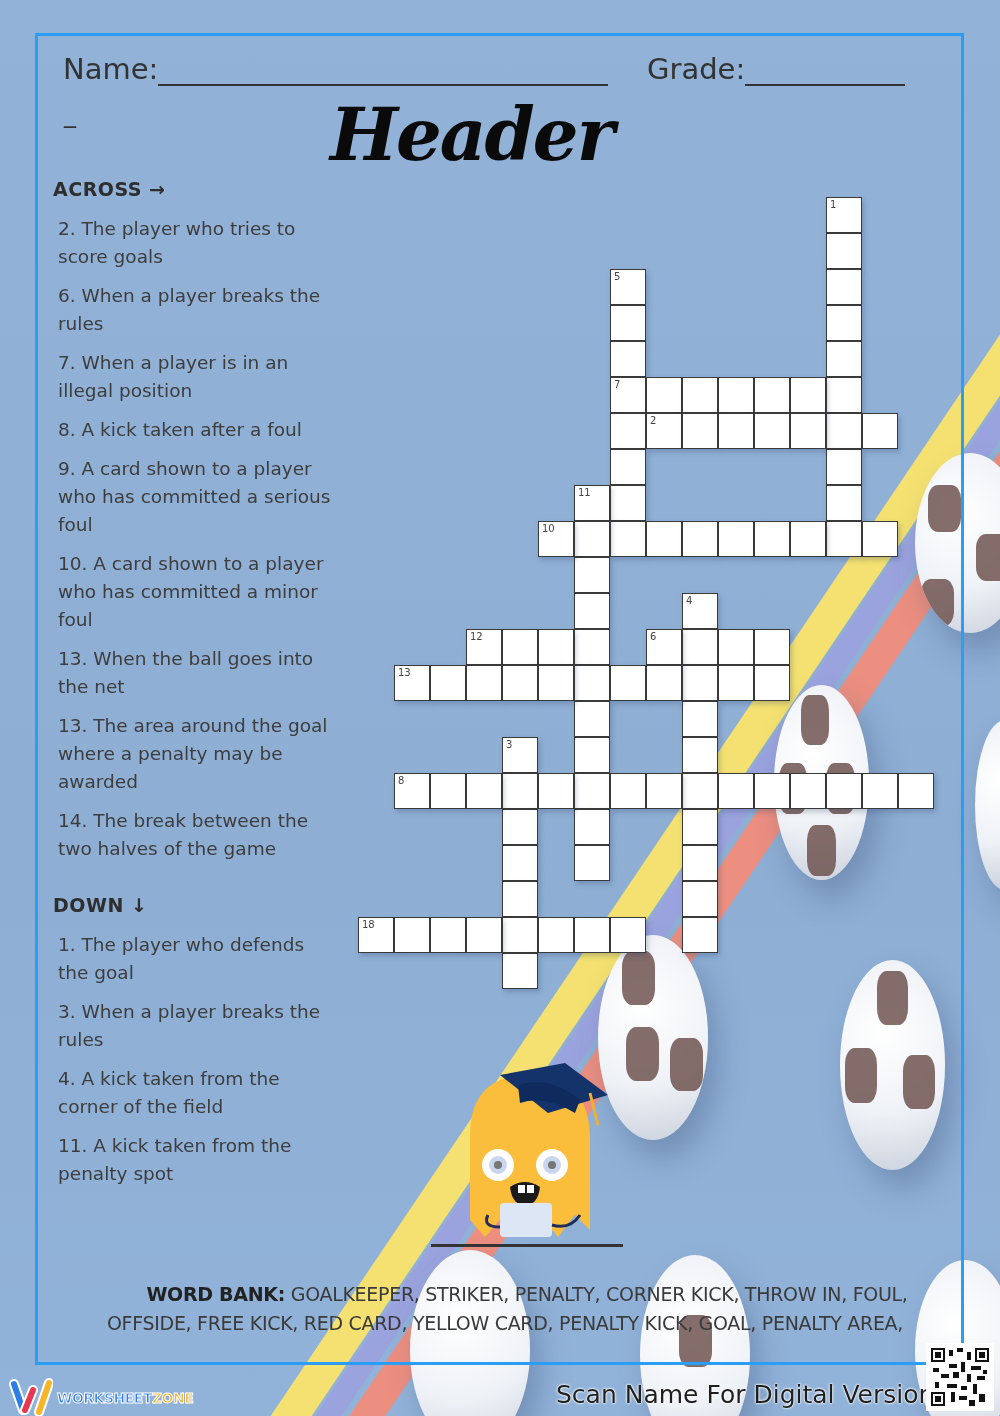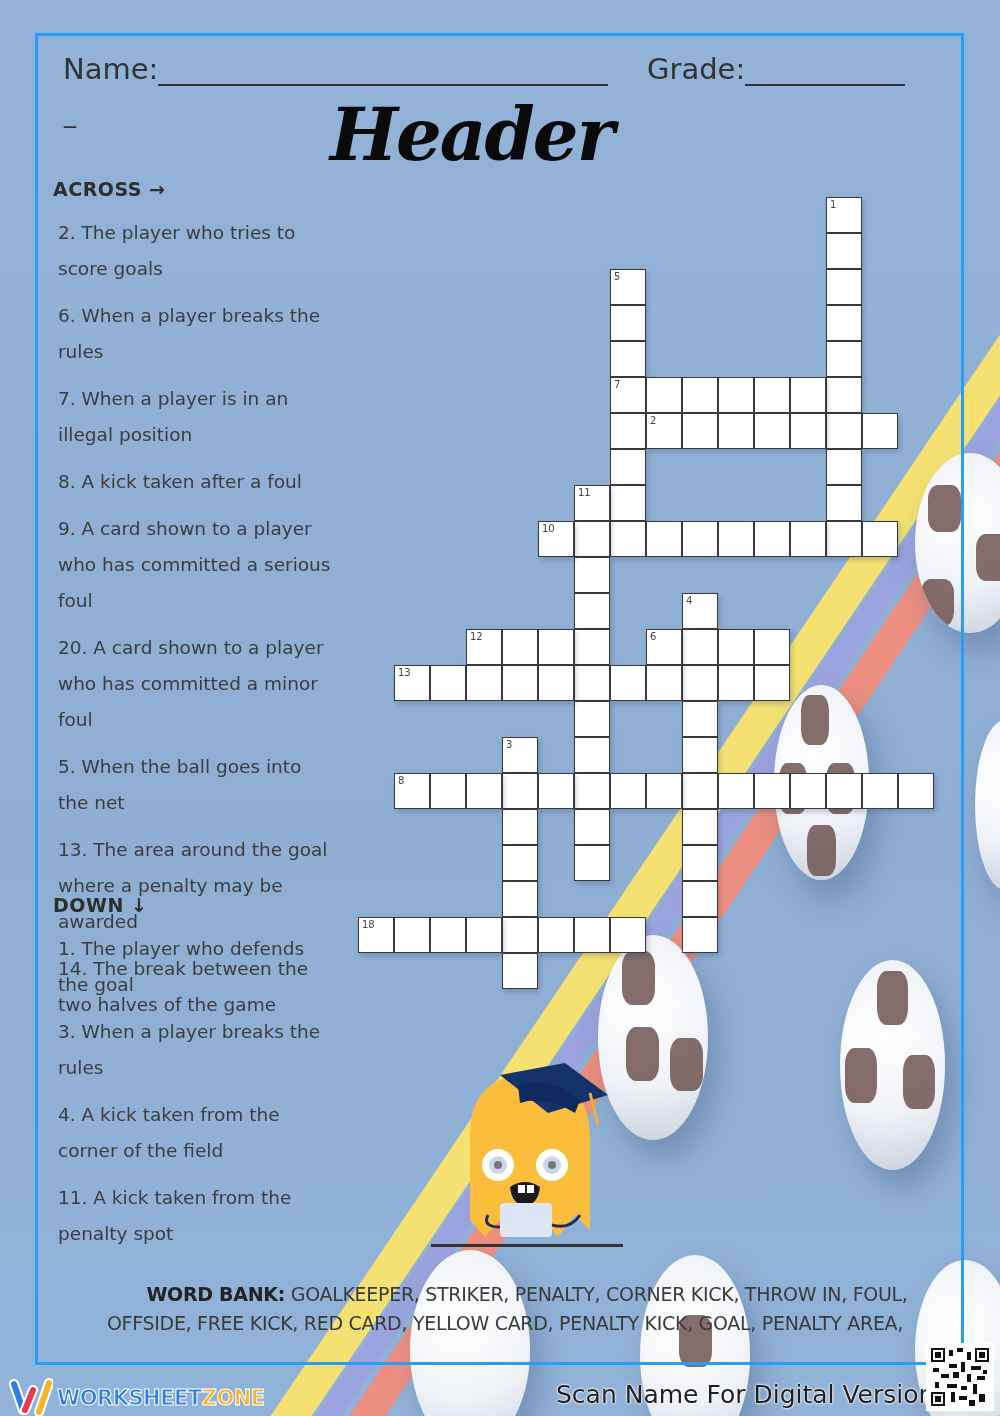--- a/index.html
+++ b/index.html
@@ -24,37 +24,37 @@
   .frame { position:absolute; left:35px; top:33px; width:929px; height:1332px;
            border:3px solid #2a9df4; box-sizing:border-box; }
 
   .name-line { position:absolute; left:63px; top:52px; font-size:29px; color:#333; letter-spacing:0; white-space:nowrap; }
   .grade-line { position:absolute; left:647px; top:52px; font-size:29px; color:#333; white-space:nowrap; }
   .dash { position:absolute; left:64px; top:100px; font-size:24px; color:#333; }
   .title { position:absolute; left:330px; top:92px; font-family:"DejaVu Serif", serif; font-weight:bold;
            font-style:italic; font-size:72px; color:#0a0a0a; letter-spacing:-2px; }
 
   .section-title { position:absolute; left:53px; font-size:19px; font-weight:bold; color:#2e2e2e; letter-spacing:0.5px; }
-  .clues { position:absolute; left:58px; width:275px; font-size:18.5px; line-height:36px; color:#3d3d3d; }
+  .clues { position:absolute; left:58px; width:275px; font-size:18.5px; line-height:28px; color:#3d3d3d; }
   .clue { margin-bottom:11px; }
 
   .grid { position:absolute; left:0; top:0; }
   .cell { position:absolute; width:36px; height:36px; box-sizing:border-box; background:#fff;
           border:1.5px solid #3a3a3a; box-shadow:2px 3px 5px rgba(40,60,100,0.25); }
   .cell .num { position:absolute; left:3px; top:1px; font-size:10px; color:#444; }
 
   .mascot { position:absolute; left:440px; top:1055px; width:180px; height:190px; }
   .mascot-line { position:absolute; left:431px; top:1244px; width:192px; height:3px; background:#333; }
 
   .wordbank { position:absolute; left:80px; top:1280px; width:850px; text-align:center; font-size:19px;
               line-height:29px; color:#3a3a3a; letter-spacing:-0.3px; }
   .wordbank b { color:#222;margin-left:44px; }
 
   .logo { position:absolute; left:9px; top:1378px; display:flex; align-items:center; }
-  .logo-text { font-size:21px; font-weight:bold; letter-spacing:-0.5px; margin-left:4px;
+  .logo-text { font-size:14px; font-weight:bold; letter-spacing:-0.5px; margin-left:4px;
                -webkit-text-stroke:1px #fff; }
   .logo-text .a { color:#2f7ee8; } .logo-text .b { color:#f7b52a; }
 
   .scan { position:absolute; left:556px; top:1380px; font-size:25px; color:#1f1f1f;
           text-shadow:0 0 3px #fff, 0 0 2px #fff, 0 0 1px #fff; white-space:nowrap; }
   .qr { position:absolute; left:926px; top:1343px; width:68px; height:68px; background:#fff; padding:5px; box-sizing:border-box; }
 </style>
 </head>
 <body>
 
@@ -98,22 +98,22 @@
 <div class="dash">_</div>
 <div class="title">Header</div>
 
 <div class="section-title" style="top:178px;">ACROSS →</div>
 <div class="clues" style="top:215px;">
   <div class="clue">2. The player who tries to score goals</div>
   <div class="clue">6. When a player breaks the rules</div>
   <div class="clue">7. When a player is in an illegal position</div>
   <div class="clue">8. A kick taken after a foul</div>
   <div class="clue">9. A card shown to a player who has committed a serious foul</div>
-  <div class="clue">20. A card shown to a player who has committed a minor foul</div>
-  <div class="clue">5. When the ball goes into the net</div>
+  <div class="clue">10. A card shown to a player who has committed a minor foul</div>
+  <div class="clue">13. When the ball goes into the net</div>
   <div class="clue">13. The area around the goal where a penalty may be awarded</div>
   <div class="clue">14. The break between the two halves of the game</div>
 </div>
 
 <div class="section-title" style="top:894px;">DOWN ↓</div>
 <div class="clues" style="top:931px;">
   <div class="clue">1. The player who defends the goal</div>
   <div class="clue">3. When a player breaks the rules</div>
   <div class="clue">4. A kick taken from the corner of the field</div>
   <div class="clue">11. A kick taken from the penalty spot</div>

